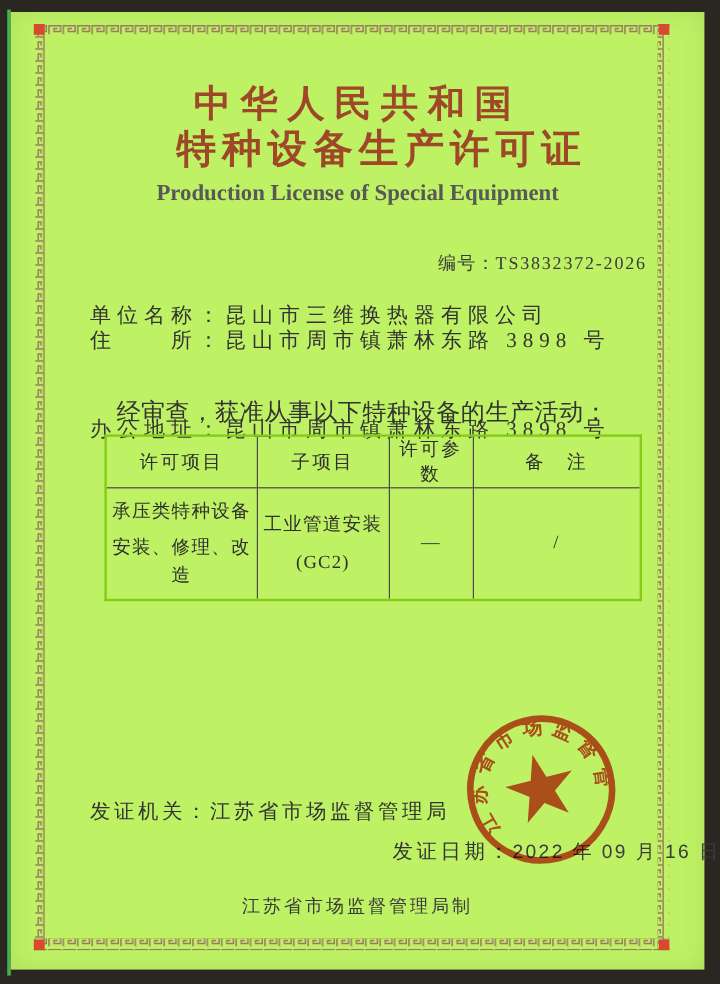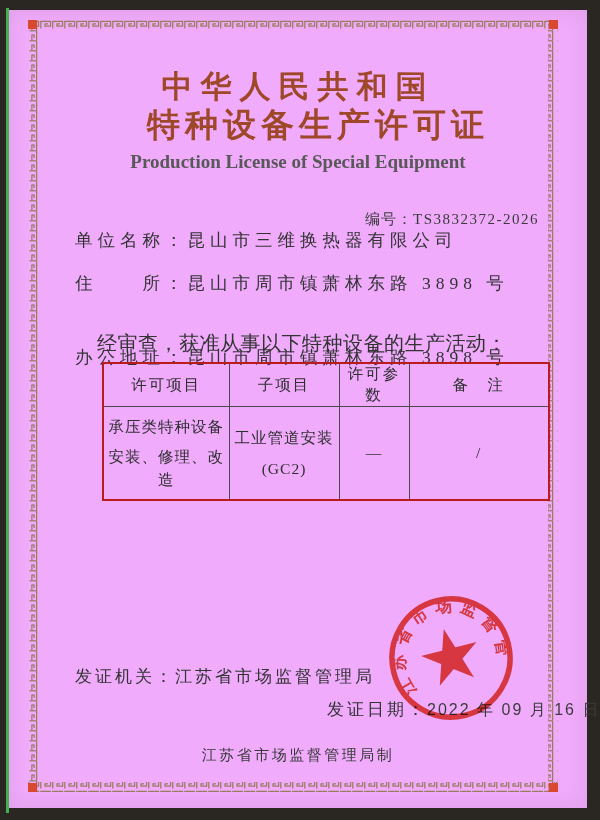--- a/index.html
+++ b/index.html
@@ -4,43 +4,43 @@
 <style>
   html,body { margin:0; padding:0; }
   body {
     width:600px; height:820px; position:relative; overflow:hidden;
     background:#2a2622;
     font-family:"Liberation Serif","DejaVu Serif",serif;
   }
   .green-line { position:absolute; left:6px; top:8px; width:3px; height:805px; background:#43b14e; }
   .page {
     position:absolute; left:9px; top:10px; width:578px; height:798px;
-    background:#f0abfc; box-shadow: inset 0 0 20px rgba(60,50,40,0.10);
+    background:#bef264; box-shadow: inset 0 0 20px rgba(60,50,40,0.10);
   }
   .frame { position:absolute; left:19px; top:10px; }
 
   .title-block { position:absolute; top:58px; left:0; width:100%; text-align:center; }
   .title-cn1 { font-weight:bold; font-size:31px; line-height:1.2; letter-spacing:8px; color:#9e4729; }
   .title-cn2 { font-weight:bold; font-size:33px; line-height:1.25; letter-spacing:5px; color:#9e4729;padding-left:40px; }
   .title-en1 { font-weight:bold; font-size:19px; line-height:1.15; color:#585858; margin-top:5px; }
   .title-en2 { font-weight:bold; font-size:19px; line-height:1.15; color:#585858; }
 
   .license-line { position:absolute; top:200px; right:48px; font-size:15px; color:#3a3a3a; letter-spacing:1px; }
   .license-line .num { font-family:"Liberation Serif","DejaVu Serif",serif; letter-spacing:1.5px; }
 
   .field-line { position:absolute; left:66px; font-size:17.5px; color:#333; letter-spacing:5px; white-space:nowrap; }
-  .f0 { top:218px; } .f1 { top:261px; } .f2 { top:291px;margin-top:44px; }
+  .f0 { top:240px; } .f1 { top:261px; } .f2 { top:291px;margin-top:44px; }
   .intro-line { position:absolute; left:88px; top:320px; font-size:20px; color:#333; letter-spacing:0.5px; }
 
   .lic-table { position:absolute; left:78px; top:352px; width:446px; border-collapse:collapse; table-layout:fixed; }
   .lic-table th, .lic-table td {
     border:1px solid #4a4a4a; text-align:center; vertical-align:middle;
     color:#2f2f2f; font-weight:normal; padding:0;
   }
-  .lic-table { border:2px solid #b91c1c;margin-left:15px; }
+  .lic-table { border:2px solid #84cc16; }
   .lic-table th { height:34px; font-size:15.5px; letter-spacing:2px; }
   .lic-table td { height:92px; font-size:15.5px; letter-spacing:1px; }
   .cell-line { margin:7px 0; line-height:1.5; }
   .col1 { width:126px; } .col2 { width:110px; } .col3 { width:70px; } .col4 { width:140px; }
 
   .footer-line { position:absolute; font-size:17px; color:#333; letter-spacing:3px; white-space:nowrap; }
   .issuer { left:66px; top:655px; }
   .valid  { left:66px; top:688px; }
   .issued { left:318px; top:688px; }
   .date-val { font-family:"Liberation Sans","DejaVu Sans",sans-serif; font-size:16px; letter-spacing:2px; color:#3c3c3c; }

